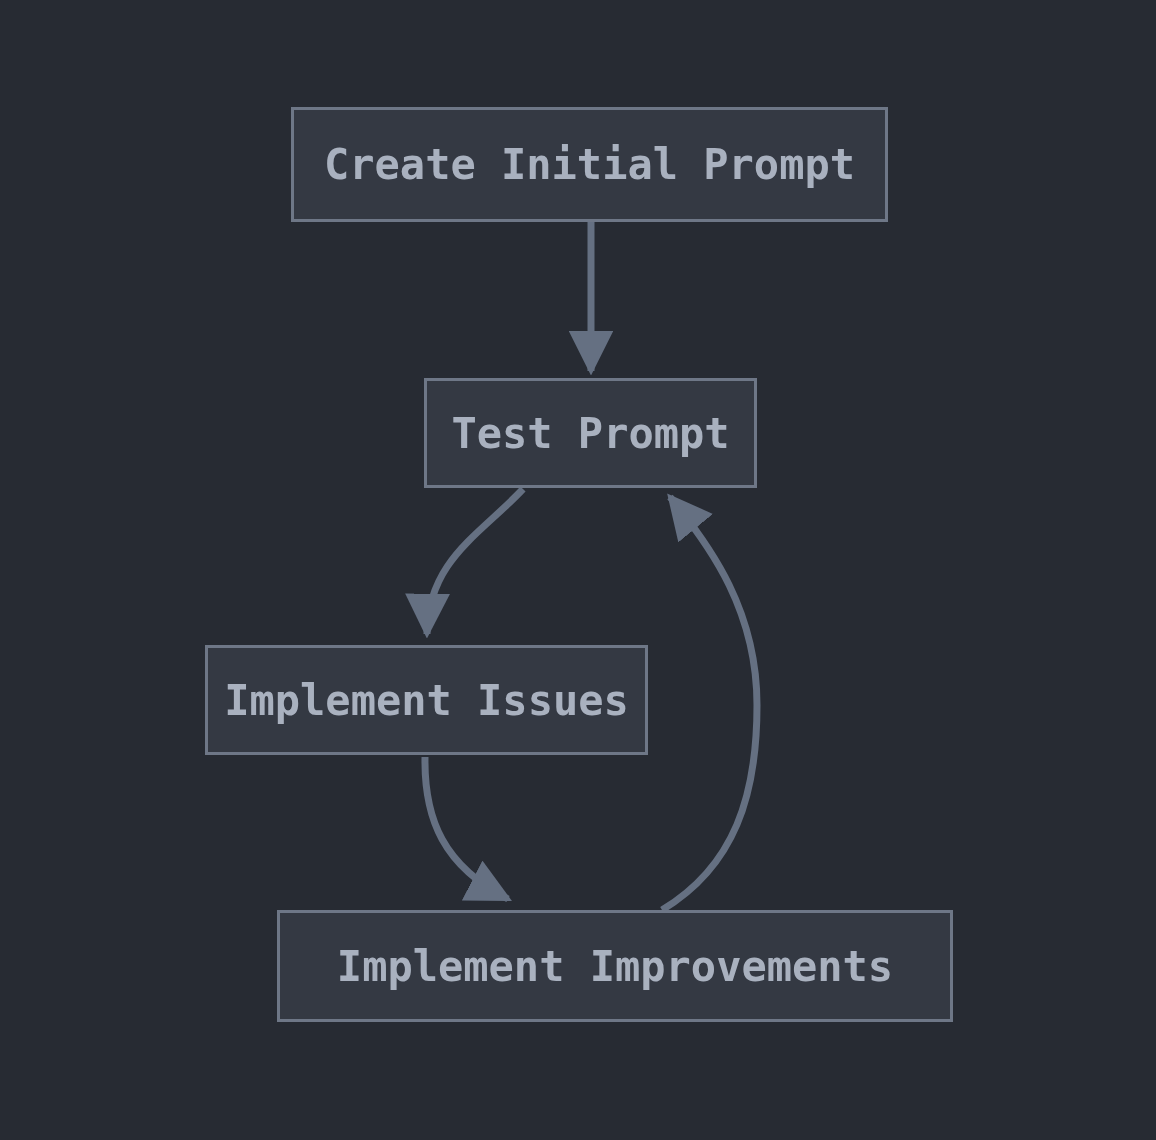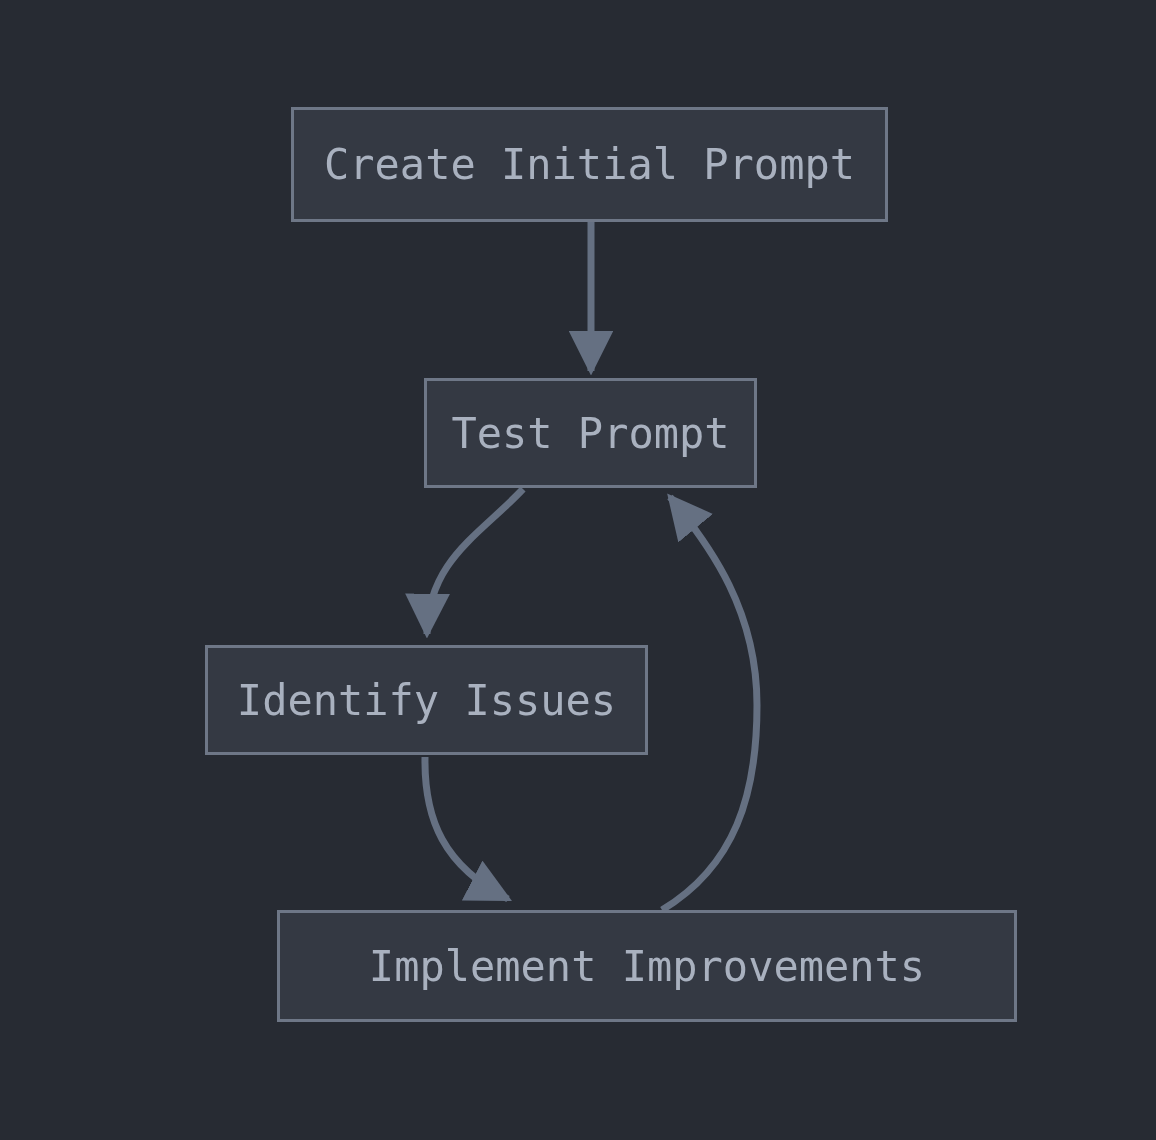--- a/index.html
+++ b/index.html
@@ -7,20 +7,21 @@
     padding: 0;
     background: #272b33;
   }
   #canvas {
     position: relative;
     width: 1156px;
     height: 1140px;
     background: #272b33;
     overflow: hidden;
     font-family: "DejaVu Sans Mono", "Liberation Mono", monospace;
+    font-weight: bold;
   }
   #edges {
     position: absolute;
     left: 0;
     top: 0;
     width: 1156px;
     height: 1140px;
   }
   .node {
     position: absolute;
@@ -33,21 +34,21 @@
   }
   .node .label {
     color: #a9b1bf;
     font-size: 42px;
     white-space: nowrap;
     letter-spacing: 0px;
   }
   #node-create    { left: 291px; top: 107px; width: 597px; height: 115px; }
   #node-test      { left: 424px; top: 378px; width: 333px; height: 110px; text-align: center; }
   #node-identify  { left: 205px; top: 645px; width: 443px; height: 110px; }
-  #node-implement { left: 277px; top: 910px; width: 740px; height: 112px; }
+  #node-implement { left: 277px; top: 910px; width: 676px; height: 112px; }
   .edge {
     fill: none;
     stroke: #657082;
     stroke-width: 7;
   }
 </style>
 </head>
 <body>
 
 <div id="canvas">
@@ -70,20 +71,20 @@
 
   <div class="node" id="node-create">
     <span class="label">Create Initial Prompt</span>
   </div>
 
   <div class="node" id="node-test">
     <span class="label">Test Prompt</span>
   </div>
 
   <div class="node" id="node-identify">
-    <span class="label">Identify Issues</span>
+    <span class="label">Implement Issues</span>
   </div>
 
   <div class="node" id="node-implement">
     <span class="label">Implement Improvements</span>
   </div>
 
 </div>
 
 </body></html>

